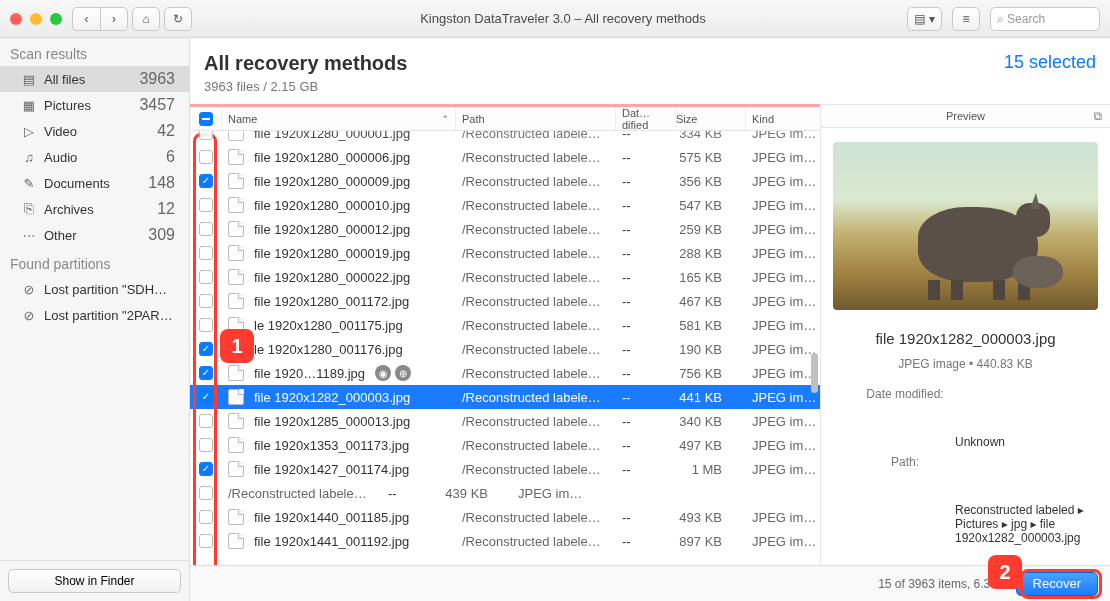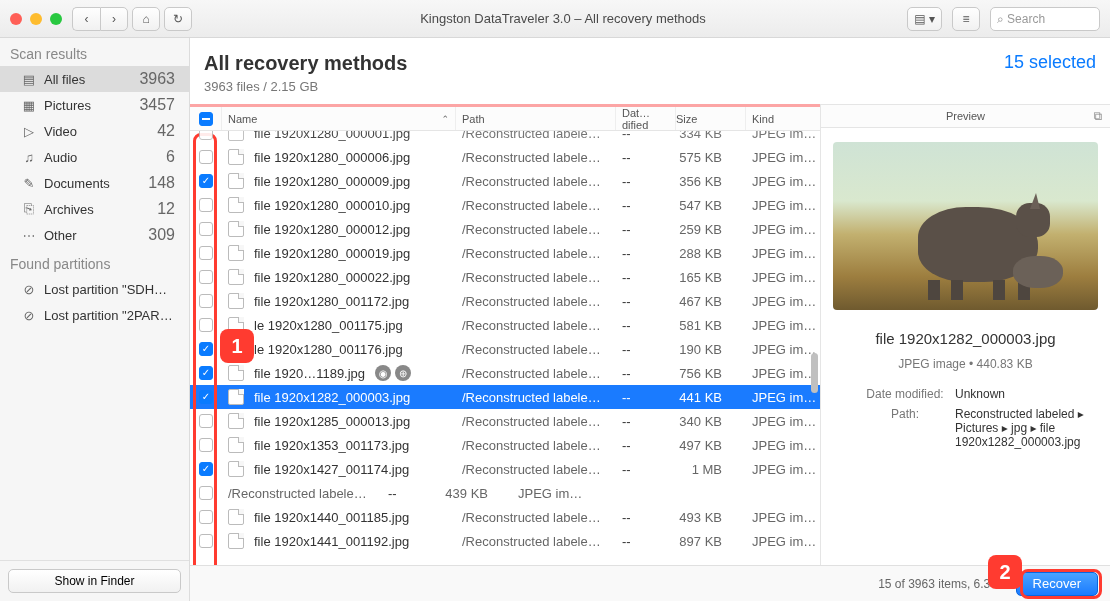--- a/index.html
+++ b/index.html
@@ -87,21 +87,21 @@
     position:relative; overflow:hidden;}
   .rhino { position:absolute; width:120px; height:75px; background:#5a5048; border-radius:40% 50% 45% 40%; bottom:28px; left:85px; }
   .rhino::before{content:"";position:absolute;width:34px;height:34px;background:#5a5048;border-radius:40%;top:-4px;right:-12px;}
   .rhino::after{content:"";position:absolute;width:0;height:0;border-left:6px solid transparent;border-right:4px solid transparent;border-bottom:16px solid #6b6057;top:-14px;right:-2px;}
   .rhino-baby{position:absolute;width:50px;height:32px;background:#6b6158;border-radius:45%;bottom:22px;left:180px;}
   .rhino-leg{position:absolute;width:12px;height:20px;background:#4e463f;bottom:10px;}
   .pv-name { text-align:center; font-size:15px; margin:20px 0 10px;}
   .pv-meta { text-align:center; font-size:12px; color:#777; margin-bottom:16px;}
   .pv-row { display:flex; font-size:12px; margin-bottom:6px;}
   .pv-row .k{width:92px;text-align:center;color:#777;padding-right:8px;flex-shrink:0;margin-left:30px;}
-  .pv-row .v{flex:1;color:#333;word-break:break-word;}
+  .pv-row .v{flex:1;color:#333;word-break:break-word;margin-top:48px;}
 
   
   .footer { height:36px; border-top:1px solid #e0e0e0; display:flex; align-items:center; padding:0 12px; background:#f9f9f9; position:relative;}
   .footer .status { margin-left:auto; font-size:12px; color:#666; margin-right:12px;}
   .recover { height:24px; padding:0 16px; background:linear-gradient(#4aa3ff,#1a7bff); color:#fff; border:1px solid #0866e0; border-radius:5px; font-size:13px;}
   .badge2 { right:88px; bottom:12px;}
   .red-outline2{right:8px;bottom:2px;width:82px;height:30px;}
 </style>
 </head>
 <body>

